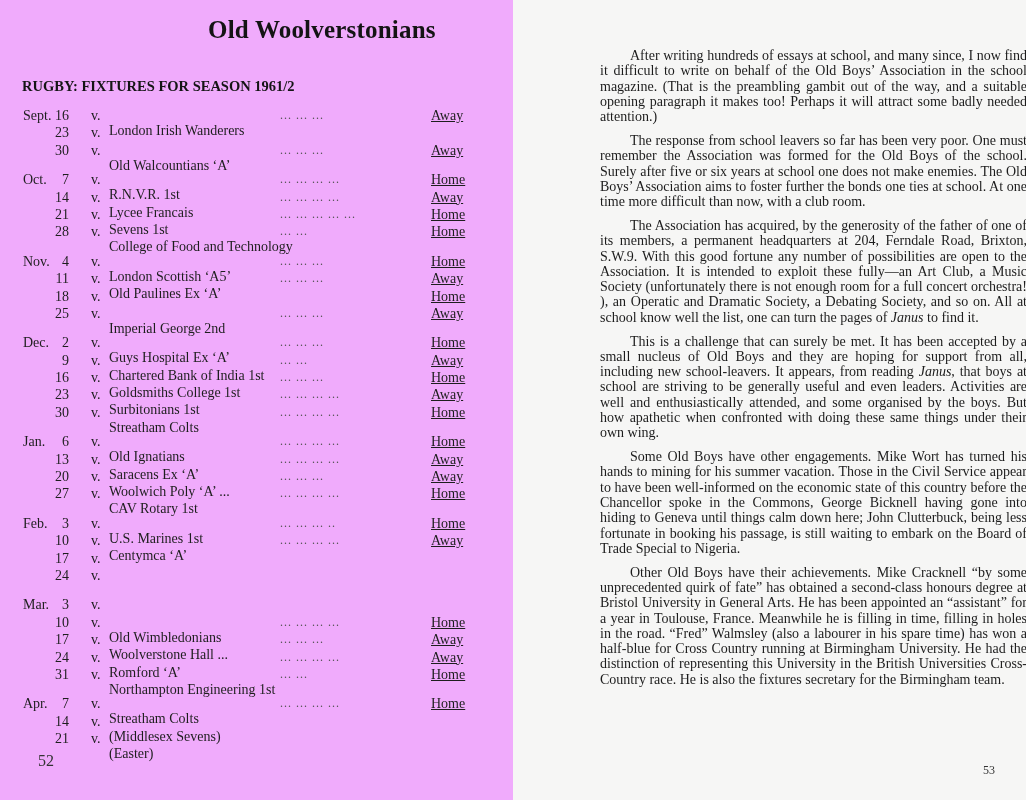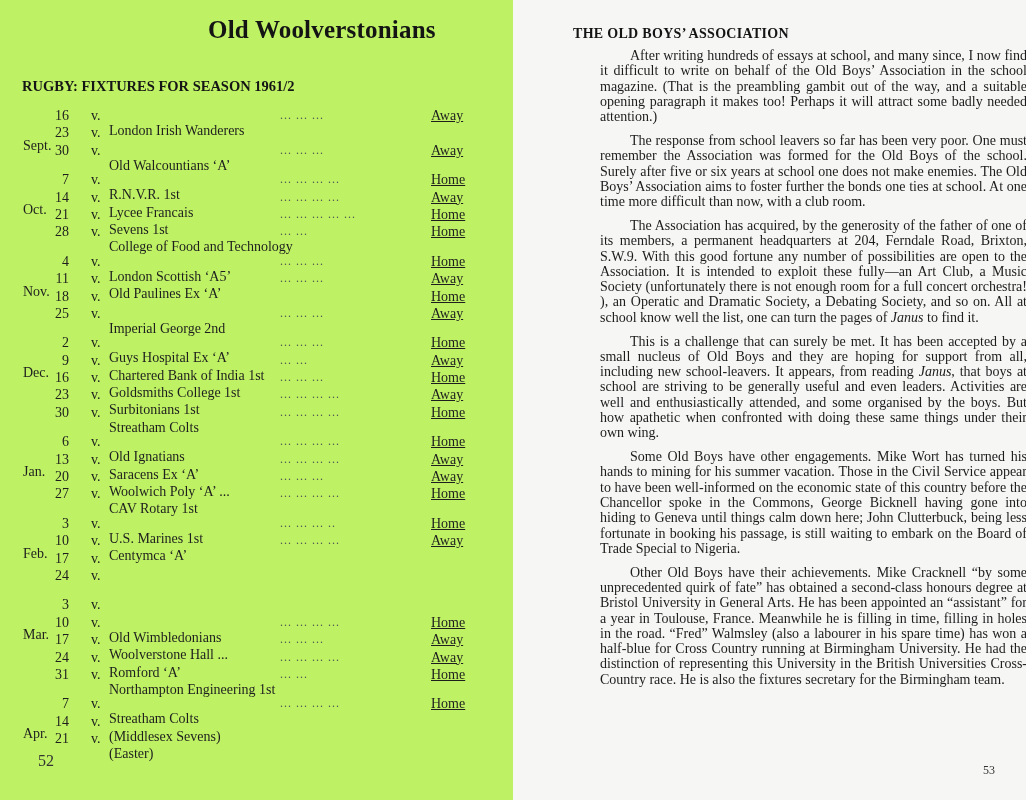--- a/index.html
+++ b/index.html
@@ -7,39 +7,39 @@
     width: 1026px; height: 800px; overflow: hidden;
     background: #f7f7f6;
     font-family: "Liberation Serif", "DejaVu Serif", serif;
     color: #1e1e1e;
     position: relative;
   }
   .page {
     position: absolute; top: 0; height: 800px; width: 513px;
     box-sizing: border-box;
   }
-  #left-page { left: 0; background: #bef264; }
+  #left-page { left: 0; background: #f0abfc; }
   #right-page { left: 513px; background: #f6f6f5; }
 
   .main-title {
     position: absolute; left: 208px; top: 16px;
     font-size: 25px; font-weight: bold; letter-spacing: 0.2px;
     color: #141414;
   }
   .section-heading {
     position: absolute; left: 22px; top: 78px;
     font-size: 14.5px; font-weight: bold; color: #151515;
   }
   .fixtures { position: absolute; left: 0; top: 107px; width: 513px; }
   .month-group { margin-bottom: 12px; }
   .fx-row {
     position: relative; height: 17.4px; font-size: 14px; line-height: 17.4px;
     white-space: nowrap;
   }
-  .fx-month { position: absolute; left: 23px; width: 40px; margin-top: 30px; }
+  .fx-month { position: absolute; left: 23px; width: 40px; }
   .fx-day { position: absolute; left: 44px; width: 25px; text-align: right; }
   .fx-v { position: absolute; left: 91px; }
   .fx-opp { position: absolute; left: 109px; margin-top: 15px; }
   .fx-dots {
     position: absolute; left: 280px; width: 110px; color: #555;
     letter-spacing: 1px; font-size: 12px;
   }
   .fx-venue { position: absolute; left: 431px; text-decoration: underline; }
 
   .page-num-left {
@@ -317,21 +317,20 @@
           <span class="fx-opp">   (Easter)</span>
           <span class="fx-dots"></span>
           <span class="fx-venue"></span>
         </div>
       </div>
     </div>
   <div class="page-num-left">52</div>
 </div>
 
 <div id="right-page" class="page">
-  <div class="article-heading">THE OLD BOYS’ ASSOCIATION</div>
   <div class="article-body" id="article-body">
       <p>After writing hundreds of essays at school, and many since, I now find it difficult to write on behalf of the Old Boys’ Association in the school magazine. (That is the preambling gambit out of the way, and a suitable opening paragraph it makes too!  Perhaps it will attract some badly needed attention.)</p>
       <p>The response from school leavers so far has been very poor. One must remember the Association was formed for the Old Boys of the school. Surely after five or six years at school one does not make enemies. The Old Boys’ Association aims to foster further the bonds one ties at school. At one time more difficult than now, with a club room.</p>
       <p><span>The Association has acquired, by the generosity of the father of one of its members, a permanent headquarters at 204, Ferndale Road, Brixton, S.W.9. With this good fortune any number of possibilities are open to the Association. It is intended to exploit these fully—an Art Club, a Music Society (unfortunately there is not enough room for a full concert orchestra! ), an Operatic and Dramatic Society, a Debating Society, and so on. All at school know well the list, one can turn the pages of </span><em>Janus</em><span> to find it.</span></p>
       <p><span>This is a challenge that can surely be met. It has been accepted by a small nucleus of Old Boys and they are hoping for support from all, including new school-leavers. It appears, from reading </span><em>Janus</em><span>, that boys at school are striving to be generally useful and even leaders. Activities are well and enthusiastically attended, and some organised by the boys. But how apathetic when confronted with doing these same things under their own wing.</span></p>
       <p>Some Old Boys have other engagements. Mike Wort has turned his hands to mining for his summer vacation. Those in the Civil Service appear to have been well-informed on the economic state of this country before the Chancellor spoke in the Commons, George Bicknell having gone into hiding to Geneva until things calm down here; John Clutterbuck, being less fortunate in booking his passage, is still waiting to embark on the Board of Trade Special to Nigeria.</p>
       <p>Other Old Boys have their achievements. Mike Cracknell “by some unprecedented quirk of fate” has obtained a second-class honours degree at Bristol University in General Arts. He has been appointed an “assistant” for a year in Toulouse, France. Meanwhile he is filling in time, filling in holes in the road. “Fred” Walmsley (also a labourer in his spare time) has won a half-blue for Cross Country running at Birmingham University. He had the distinction of representing this University in the British Universities Cross-Country race. He is also the fixtures secretary for the Birmingham team.</p>
     </div>
   <div class="page-num-right">53</div>
 </div>

